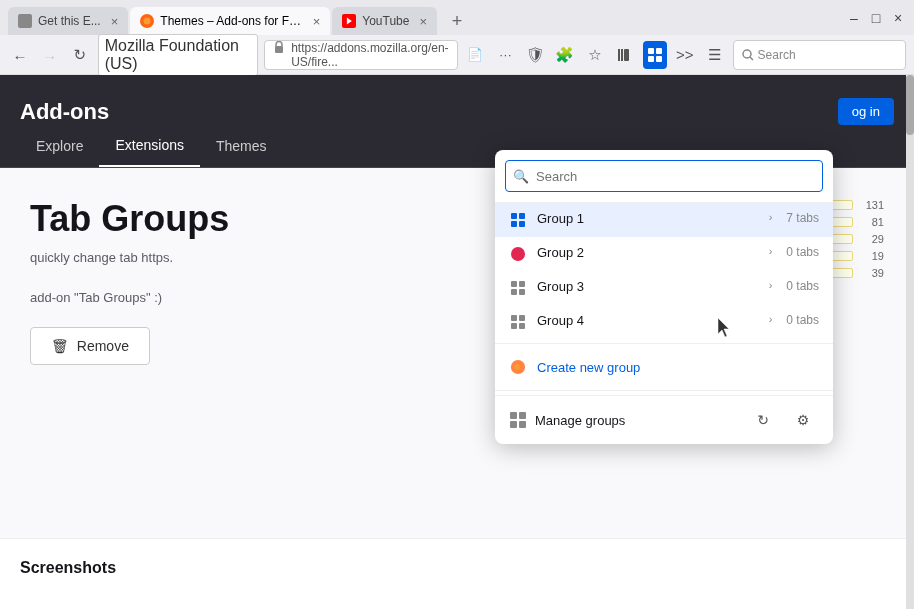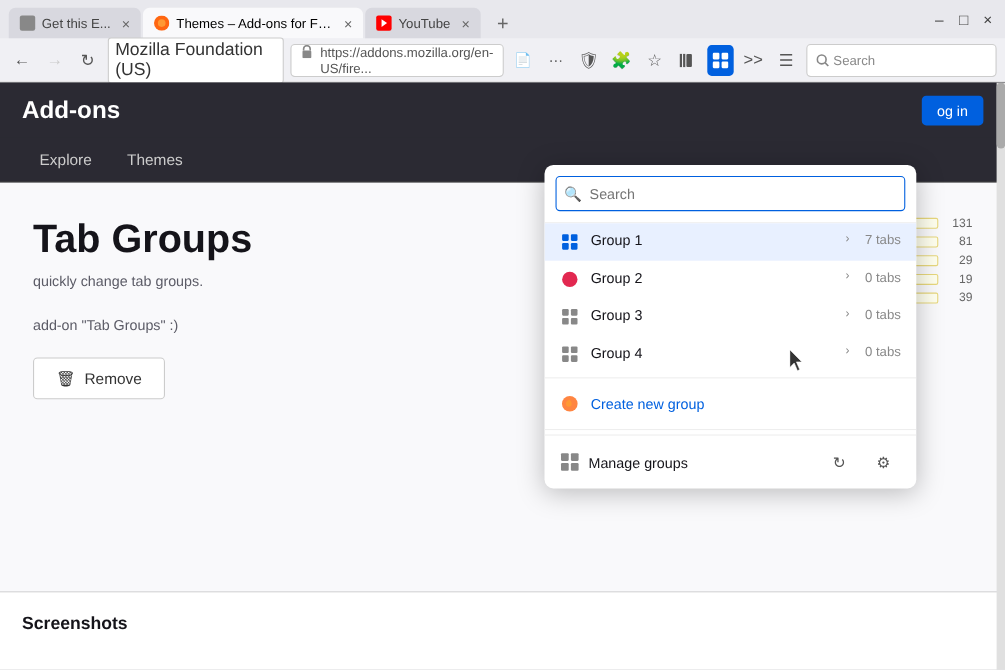--- a/index.html
+++ b/index.html
@@ -29,21 +29,21 @@
     .nav-search { width: 200px; height: 30px; background: white; border: 1px solid #ccc; border-radius: 4px; display: flex; align-items: center; padding: 0 8px; gap: 4px; }
     .nav-search-text { color: #888; font-size: 12px; }
     .tabs-grid-btn { width: 28px; height: 28px; background: #0060df; border-radius: 4px; display: flex; align-items: center; justify-content: center; cursor: pointer; }
     .tabs-grid-icon { display: grid; grid-template-columns: 1fr 1fr; gap: 2px; width: 14px; height: 14px; }
     .tabs-grid-icon span { background: white; border-radius: 1px; }
 
     
     .page-content { flex: 1; display: flex; flex-direction: column; background: #2b2a33; overflow: hidden; position: relative; }
 
     
-    .addons-header { display: flex; align-items: center; height: 50px; background: #2b2a33; padding: 0 20px; gap: 20px; }
+    .addons-header { display: flex; align-items: flex-end; height: 50px; background: #2b2a33; padding: 0 20px; gap: 20px; }
     .addons-title { color: white; font-size: 22px; font-weight: bold; }
 
     
     .amo-nav { background: #2b2a33; display: flex; align-items: center; padding: 0 20px; border-bottom: 1px solid #444; }
     .amo-nav-item { color: #ccc; font-size: 14px; padding: 12px 16px; cursor: pointer; text-decoration: none; }
     .amo-nav-item.active { color: white; border-bottom: 2px solid white; }
 
     
     .main-area { background: #f9f9fb; flex: 1; display: flex; padding: 30px; gap: 30px; }
 
@@ -198,28 +198,29 @@
     <div class="addons-header">
       <span class="addons-title">Add-ons</span>
       <div style="flex:1;"></div>
       <div style="background:#0060df;color:white;padding:6px 14px;border-radius:4px;font-size:13px;cursor:pointer;">
         <span>og in</span>
       </div>
     </div>
 
     <div class="amo-nav">
       <a class="amo-nav-item">Explore</a>
+      <a class="amo-nav-item active">Extensions</a>
       <a class="amo-nav-item">Themes</a>
     </div>
 
     <div class="main-area">
 
       <div class="ext-detail">
         <div class="ext-title">Tab Groups</div>
-        <div class="ext-desc">quickly change tab groups.</div>
+        <div class="ext-desc">quickly change tab https.</div>
         <div class="ext-desc">add-on "Tab Groups" :)</div>
         <button class="remove-btn">
           <span style="font-size:14px;">🗑</span>
           <span>Remove</span>
         </button>
       </div>
 
       <div class="ratings-sidebar">
         <div id="ratings-bars">
             <div class="rating-row">

